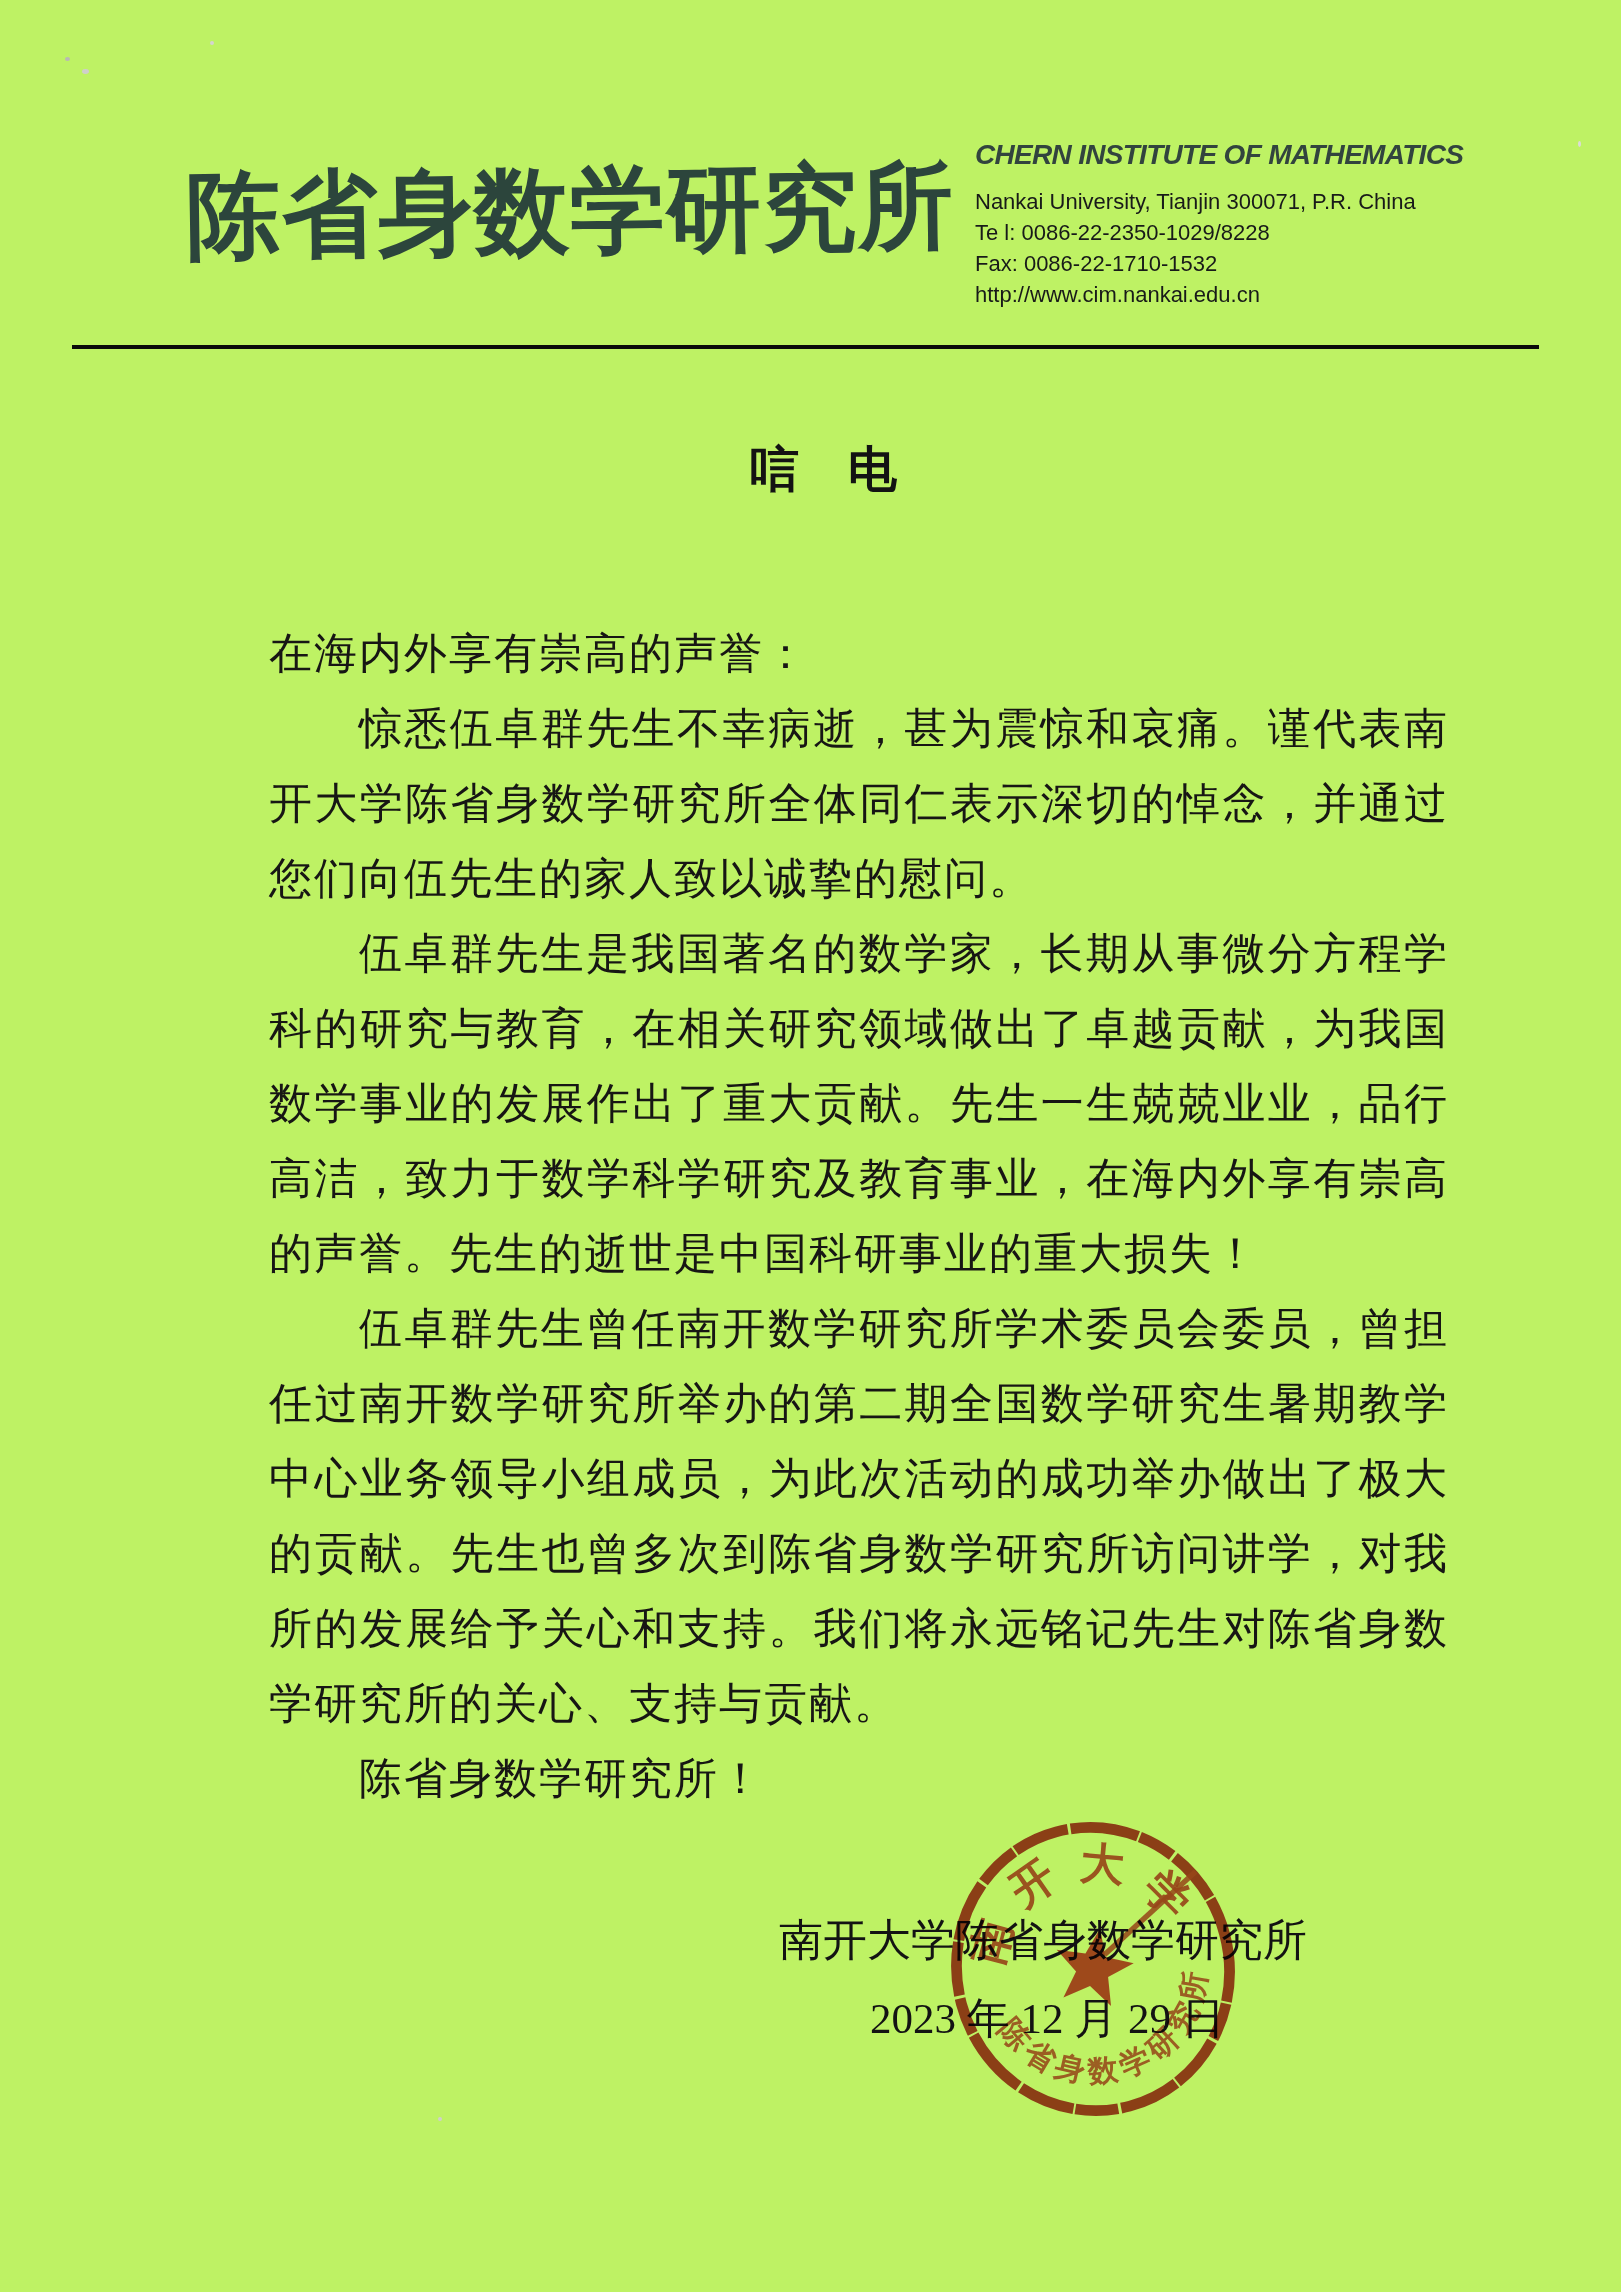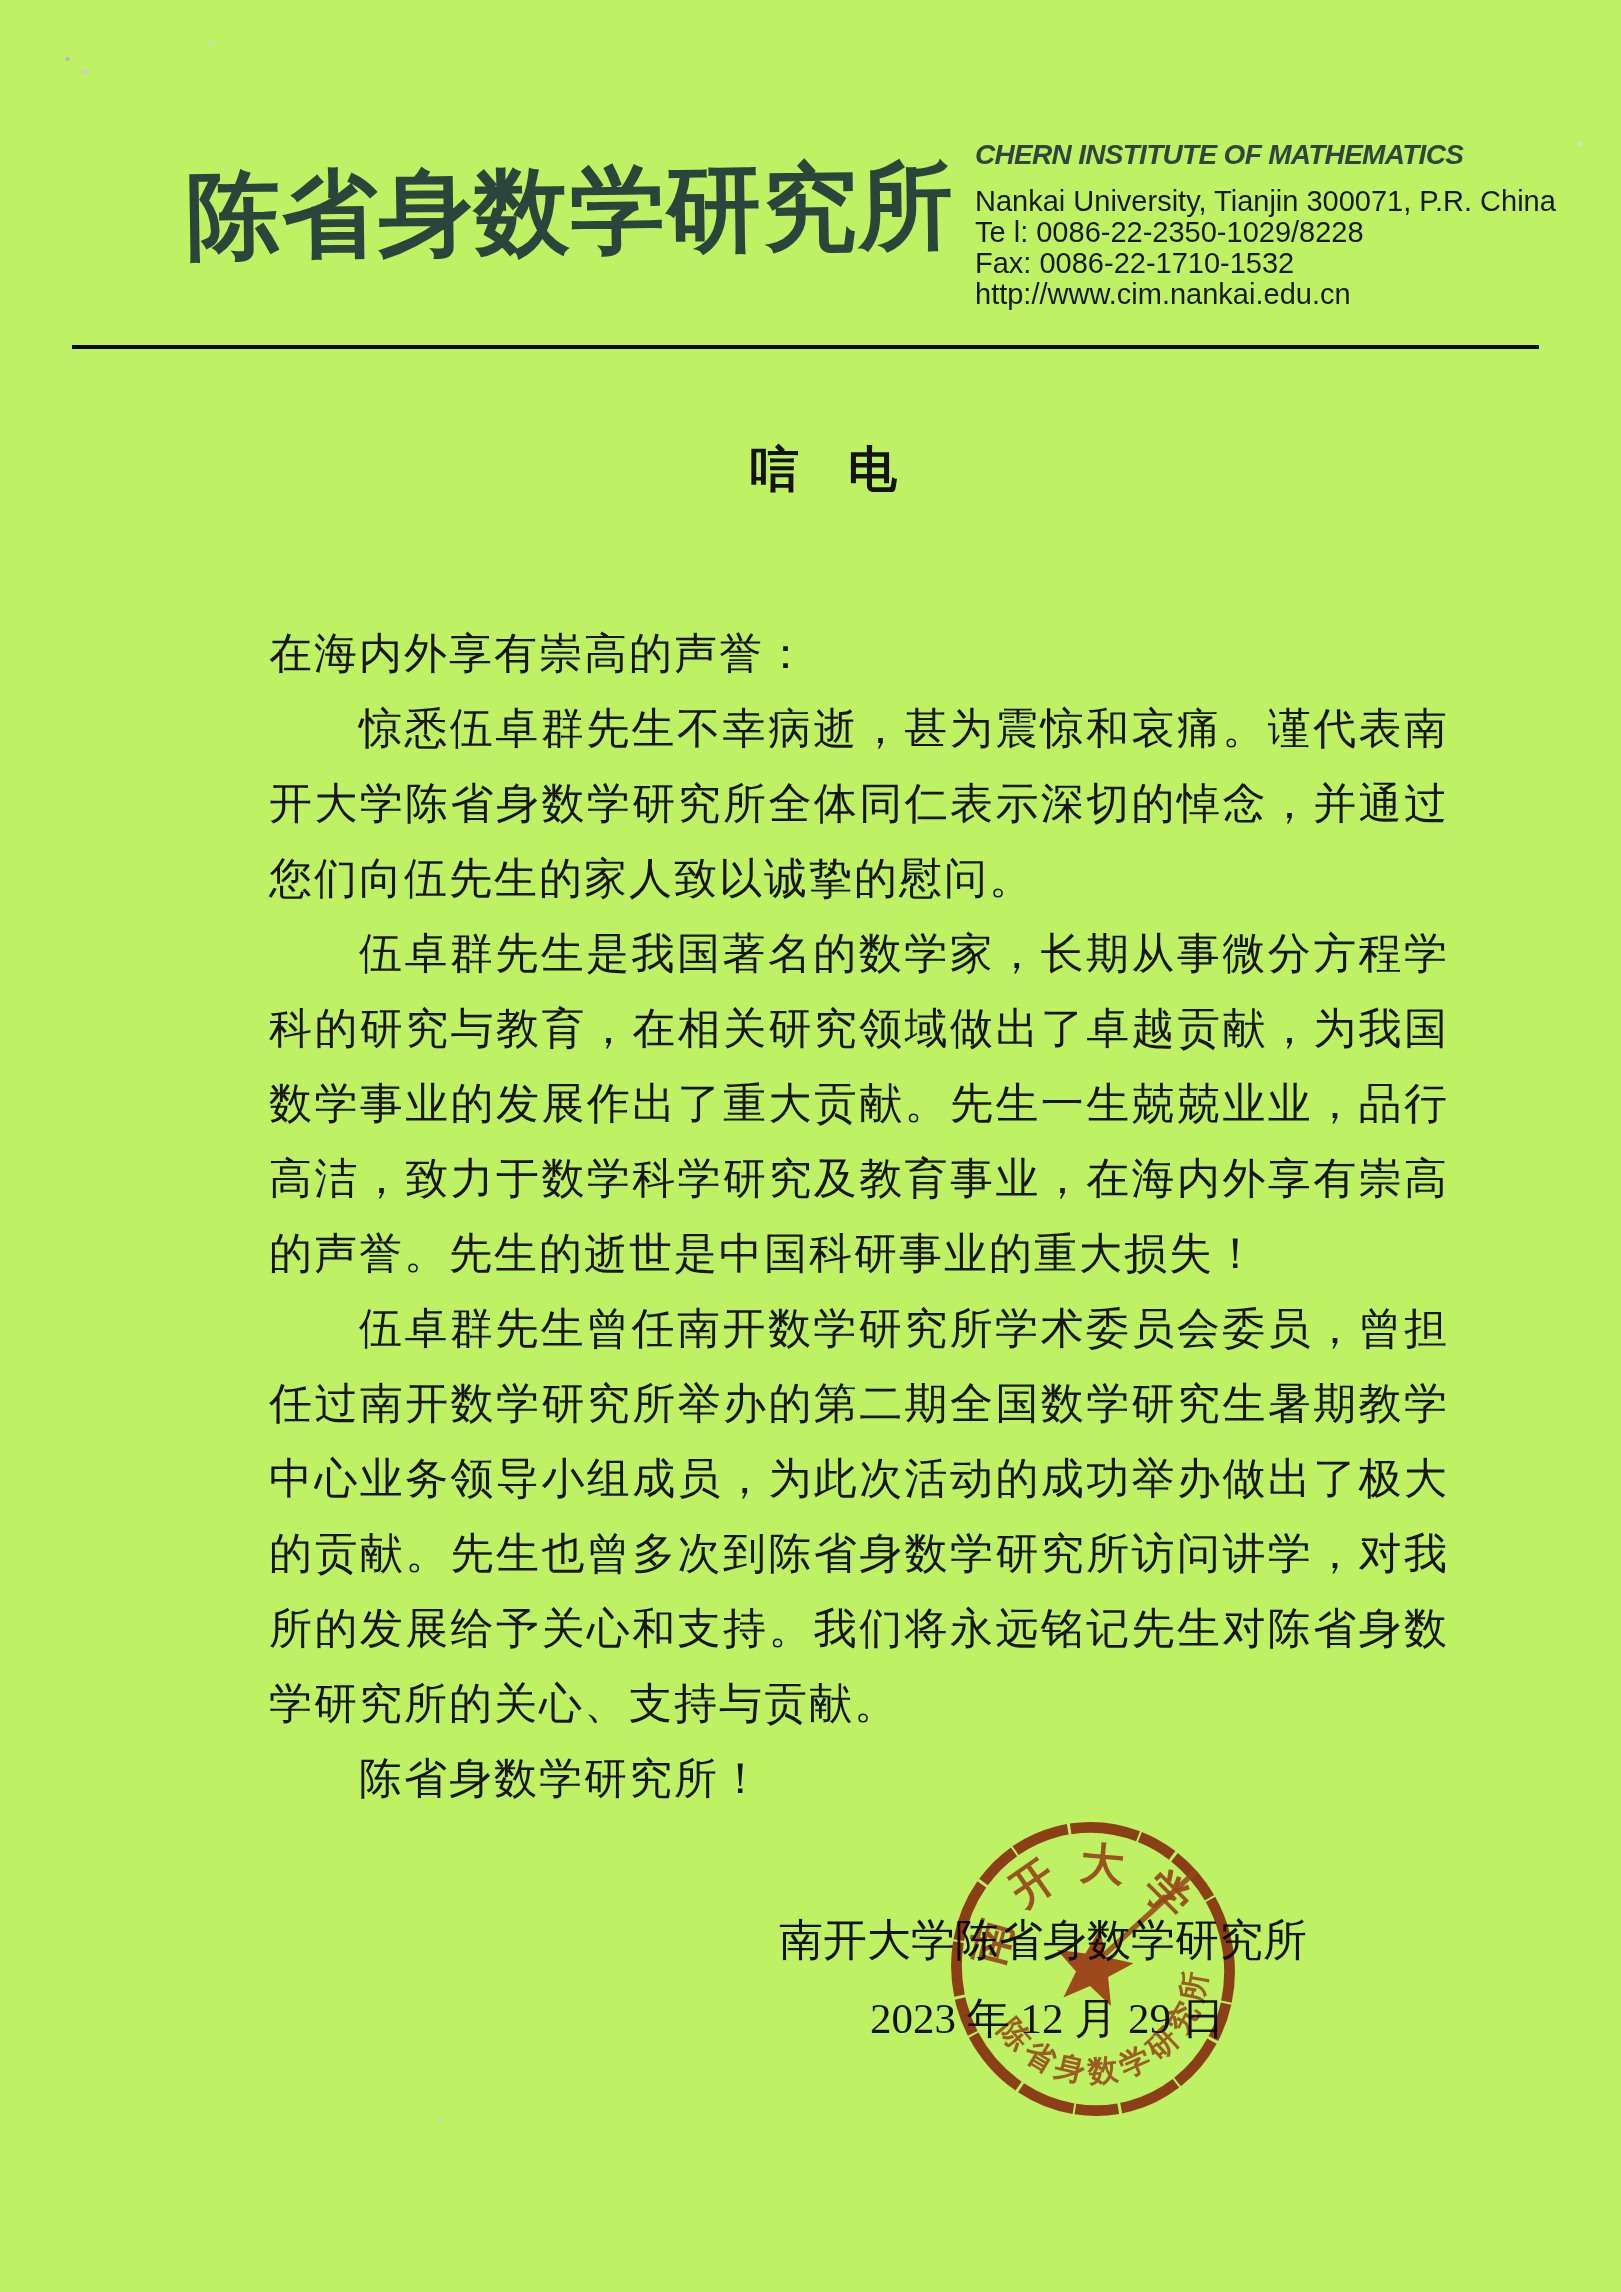--- a/index.html
+++ b/index.html
@@ -35,21 +35,21 @@
   .en-title {
     font-size: 28px;
     font-weight: 700;
     letter-spacing: -0.7px;
     color: #32443e;
     margin: 0 0 14.7px 0;
     white-space: nowrap;
     font-style: italic;
   }
   .en-line {
-    font-size: 29px;
+    font-size: 22px;
     line-height: 31px;
     color: #181a19;
     white-space: nowrap;
   }
   .rule {
     position: absolute;
     left: 72px;
     top: 345px;
     width: 1467px;
     height: 3.9px;

